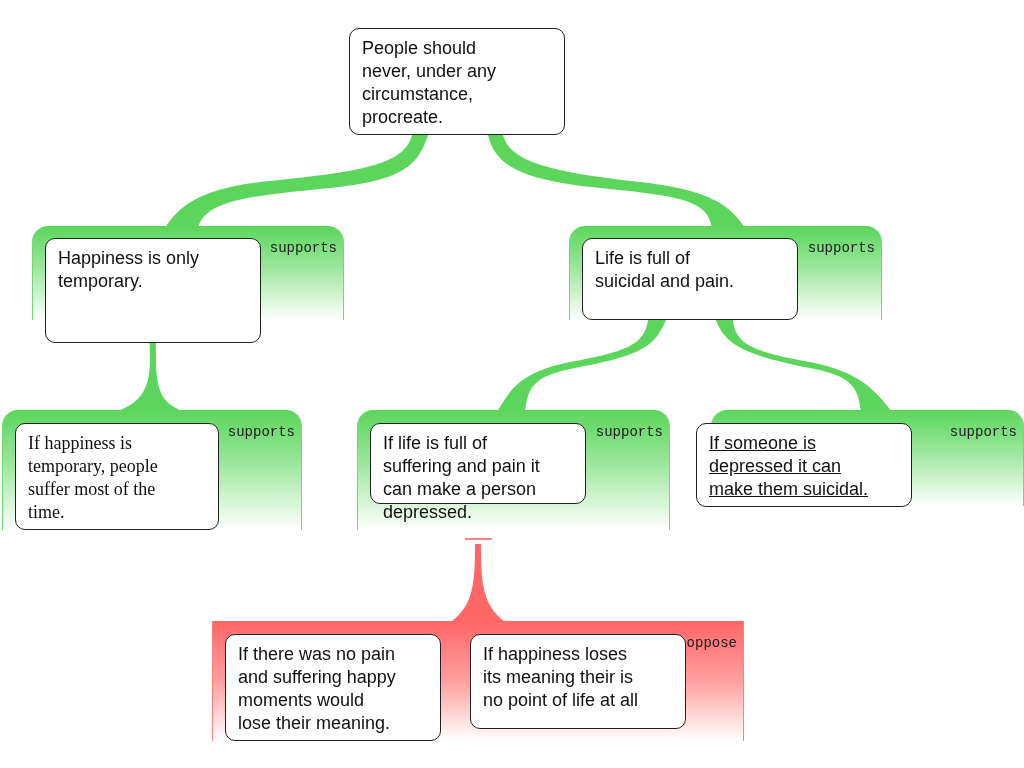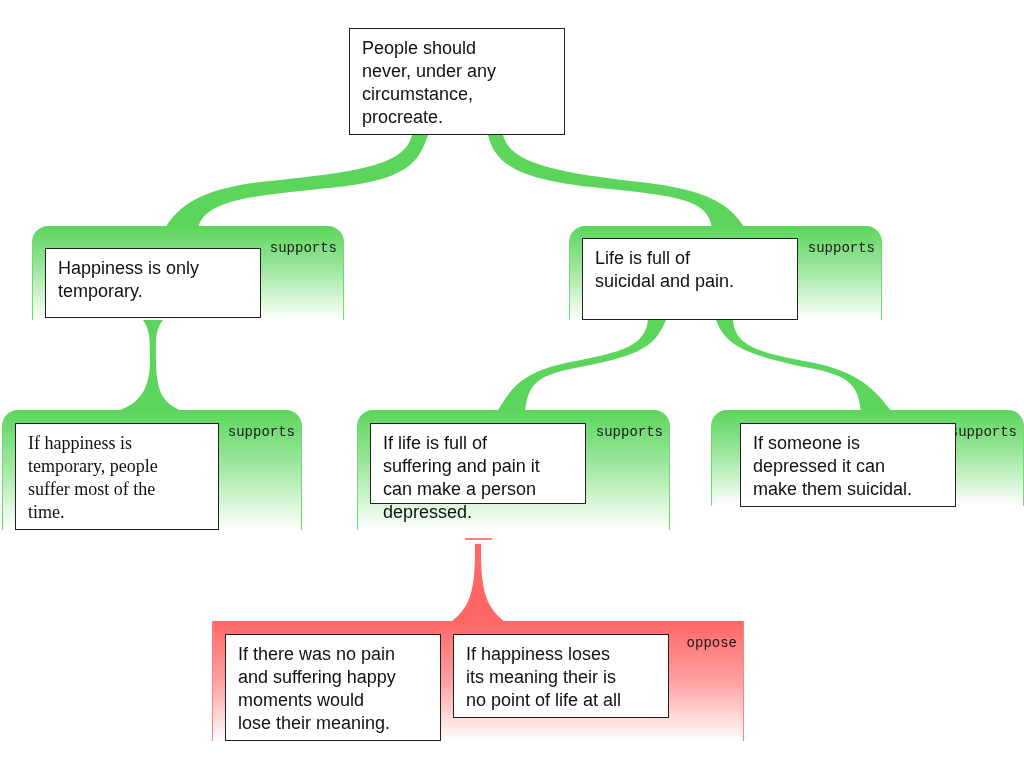--- a/index.html
+++ b/index.html
@@ -5,21 +5,21 @@
     html, body { margin: 0; padding: 0; background: #ffffff; }
     body { width: 1024px; height: 768px; position: relative; overflow: hidden;
            font-family: "Liberation Sans", sans-serif; }
     #links { position: absolute; left: 0; top: 0; width: 1024px; height: 768px; }
     .group { position: absolute; border-radius: 16px 16px 0 0; }
     .group.supports { background: linear-gradient(to bottom, #5bd55b 0%, #9de79d 45%, #ffffff 100%);
                       border-left: 1px solid #6fdc6f; border-right: 1px solid #6fdc6f; }
     .group.oppose { background: linear-gradient(to bottom, #ff6666 0%, #ff9f9f 50%, #ffffff 100%);
                     border-radius: 0; border-left: 1px solid #ff8080; border-right: 1px solid #ff8080; }
     .group-label { position: absolute; top: 14px; right: 6px; font-size: 14px; color: #1a1a1a; font-family: Liberation Mono, monospace; }
-    .claim { position: absolute; background: #ffffff; border: 1px solid #222; border-radius: 0;
+    .claim { position: absolute; background: #ffffff; border: 1px solid #222; border-radius: 10px;
              box-sizing: border-box; padding: 8px 12px; font-size: 18px; line-height: 23px; color: #111;
              white-space: pre-line; }
   </style>
 </head>
 <body>
 
 <svg id="links" viewBox="0 0 1024 768">
 
   <path fill="#5bd55b" d="M412,135 L428,135 C418,165 405,180 330,188 C250,196 205,200 198,228 L165,228 C180,205 200,190 260,182 C360,172 405,165 412,135 Z"></path>
 
@@ -52,34 +52,34 @@
 </div>
 <div class="group oppose" style="left:212px; top:621px; width:530px; height:120px;">
   <span class="group-label">oppose</span>
 </div>
 
 <div class="claim" style="left:349px; top:28px; width:216px; height:107px;">People should
 never, under any
 circumstance,
 procreate.</div>
 
-<div class="claim" style="left:45px; top:238px; width:216px; height:70px;margin-top:10px;">Happiness is only
+<div class="claim" style="left:45px; top:238px; width:216px; height:105px;">Happiness is only
 temporary.</div>
 <div class="claim" style="left:582px; top:238px; width:216px; height:82px;">Life is full of
 suicidal and pain.</div>
 <div class="claim" style="left:15px; top:423px; width:204px; height:107px;font-family:Liberation Serif, serif;">If happiness is
 temporary, people
 suffer most of the
 time.</div>
 <div class="claim" style="left:370px; top:423px; width:216px; height:81px;">If life is full of
 suffering and pain it
 can make a person
 depressed.</div>
-<div class="claim" style="left:740px; top:423px; width:216px; height:84px;">If someone is
+<div class="claim" style="left:696px; top:423px; width:216px; height:84px;text-decoration:underline;">If someone is
 depressed it can
 make them suicidal.</div>
 <div class="claim" style="left:225px; top:634px; width:216px; height:107px;">If there was no pain
 and suffering happy
 moments would
 lose their meaning.</div>
-<div class="claim" style="left:453px; top:634px; width:216px; height:84px;">If happiness loses
+<div class="claim" style="left:470px; top:634px; width:216px; height:95px;">If happiness loses
 its meaning their is
 no point of life at all</div>
 
 </body></html>

